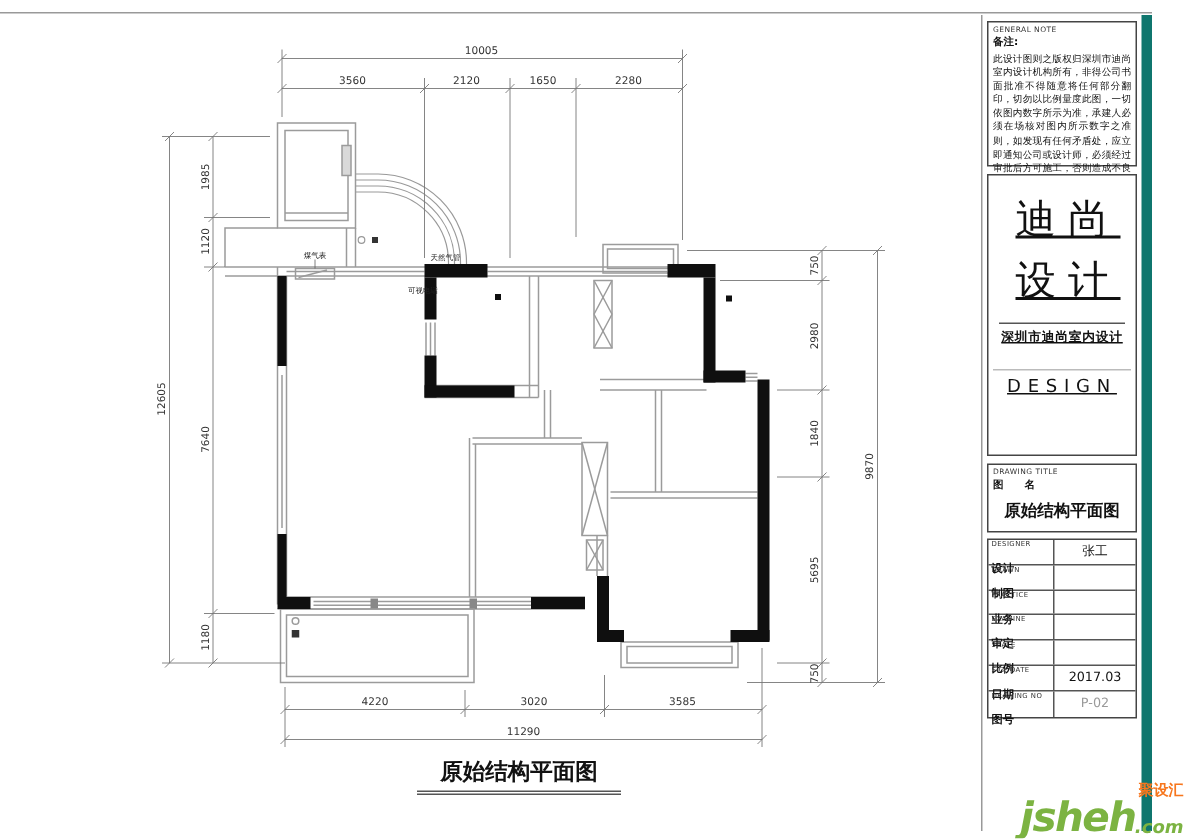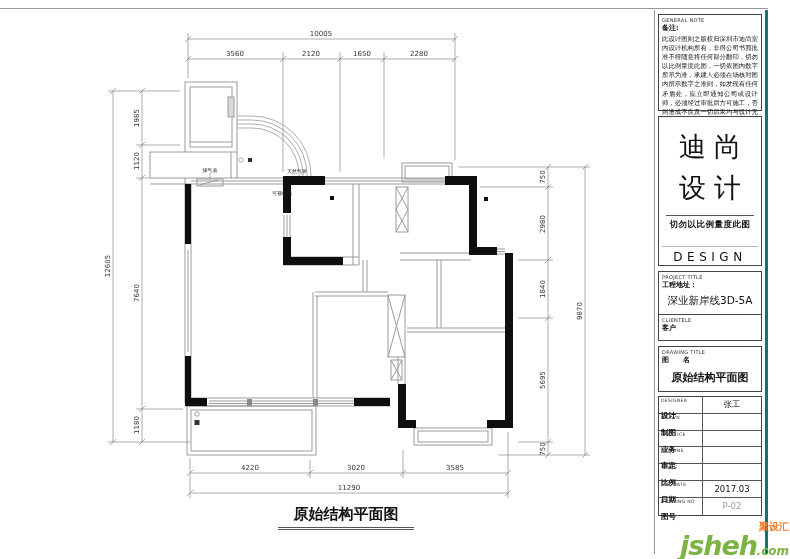--- a/index.html
+++ b/index.html
@@ -8,29 +8,29 @@
   .topline{position:absolute;left:0;top:8px;width:768px;height:1px;background:#999;}
   svg text{font-family:"DejaVu Sans",sans-serif;}
 
   
   .plan-title{position:absolute;left:278px;top:505px;width:136px;text-align:center;
               font-size:15px;font-weight:bold;padding-bottom:3px;
               border-bottom:3px double #555;}
 
   
   .tb{position:absolute;left:654px;top:10px;width:114px;height:544px;
-      border-left:1px solid #999;border-right:3px solid #0f766e;
+      border-left:1px solid #999;border-right:7px solid #0f766e;
       padding:0 3px;box-sizing:border-box;}
   .box{border:1px solid #444;margin-top:5px;box-sizing:border-box;
        padding:2px 3px;background:#fff;position:relative;}
   .en{font-size:5px;letter-spacing:.3px;color:#333;}
   .cnb{font-size:7px;font-weight:bold;}
   .note-text{font-size:6.4px;line-height:1.42;text-align:justify;margin:2px 0 0 0;}
   .box-note{height:97px;margin-top:4px;}
-  .box-logo{height:150px;text-align:center;}
+  .box-logo{height:188px;text-align:center;text-decoration:underline;}
   .logo-big{font-family:"DejaVu Serif",serif;font-size:27px;line-height:1.5;
             letter-spacing:8px;padding-left:8px;margin-top:8px;}
   .logo-rule{border-top:1px solid #555;margin:7px 4px 3px 4px;}
   .logo-sub{font-size:8.5px;font-weight:bold;letter-spacing:.5px;}
   .logo-en{font-size:12px;letter-spacing:4.5px;margin-top:15px;padding-top:3px;
            border-top:1px solid #bbb;}
   .box-proj{height:70px;padding:0;}
   .pad{padding:2px 3px;}
   .value-lg{font-size:10.5px;text-align:center;margin:4px 0 4px 0;}
   .divider{border-top:1px solid #444;}
@@ -283,37 +283,24 @@
     <div class="box box-note">
       <div class="en">GENERAL NOTE</div>
       <div class="cnb">备注:</div>
       <p class="note-text">此设计图则之版权归深圳市迪尚室内设计机构所有，非得公司书面批准不得随意将任何部分翻印，切勿以比例量度此图，一切依图内数字所示为准，承建人必须在场核对图内所示数字之准则，如发现有任何矛盾处，应立即通知公司或设计师，必须经过审批后方可施工，否则造成不良及一切后果均与设计无关。</p>
     </div>
 
     <div class="box box-logo">
       <div class="logo-big">迪尚</div>
       <div class="logo-big" style="margin-top:0">设计</div>
       <div class="logo-rule"></div>
-      <div class="logo-sub">切勿以比例量度此图</div>
+      <div class="logo-sub">深圳市迪尚室内设计</div>
       <div class="logo-en">DESIGN</div>
     </div>
 
-    <div class="box box-proj">
-      <div class="pad">
-        <div class="en">PROJECT TITLE</div>
-        <div class="cnb">工程地址：</div>
-        <div class="value-lg">深业新岸线3D-5A</div>
-      </div>
-      <div class="divider"></div>
-      <div class="pad">
-        <div class="en">CLIENTELE</div>
-        <div class="cnb">客户</div>
-        <div></div>
-      </div>
-    </div>
 
     <div class="box box-dt">
       <div class="en">DRAWING TITLE</div>
       <div class="cnb">图　　名</div>
       <div class="dt-value">原始结构平面图</div>
     </div>
 
     <div class="box box-table">
       <div class="trow">
         <div class="tl"><span class="en">DESIGNER</span><span class="cn">设计</span></div>

